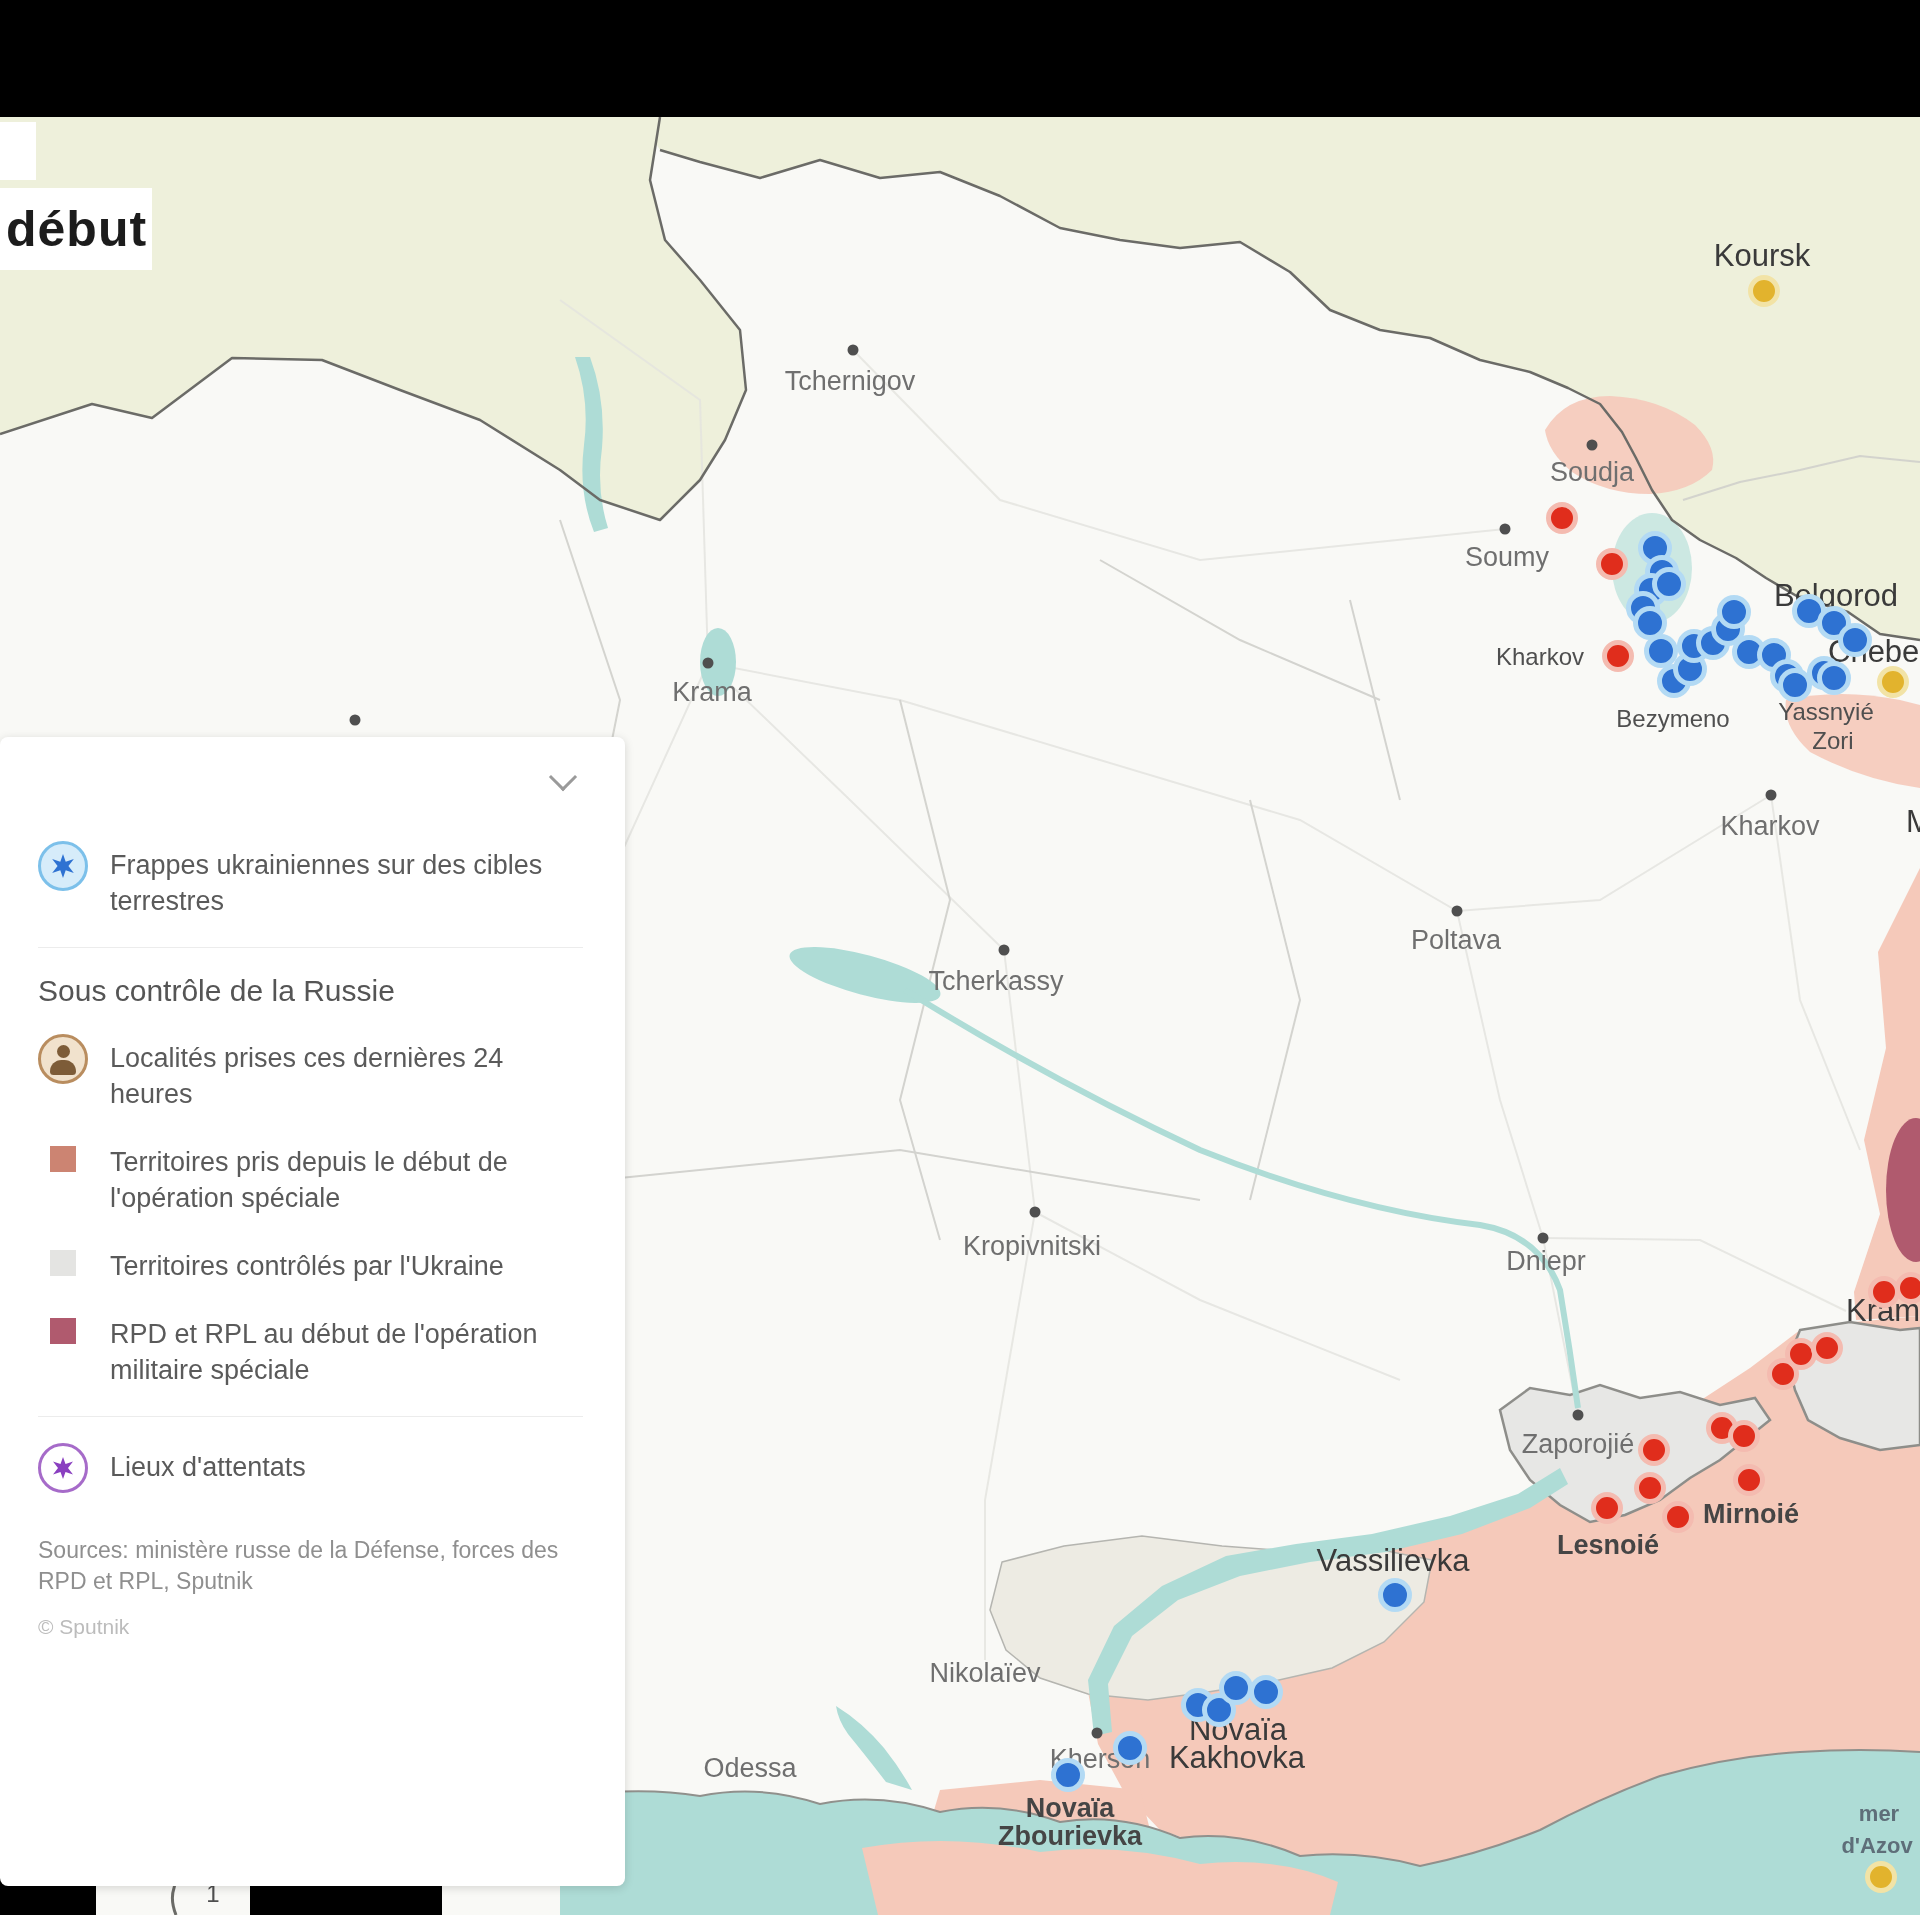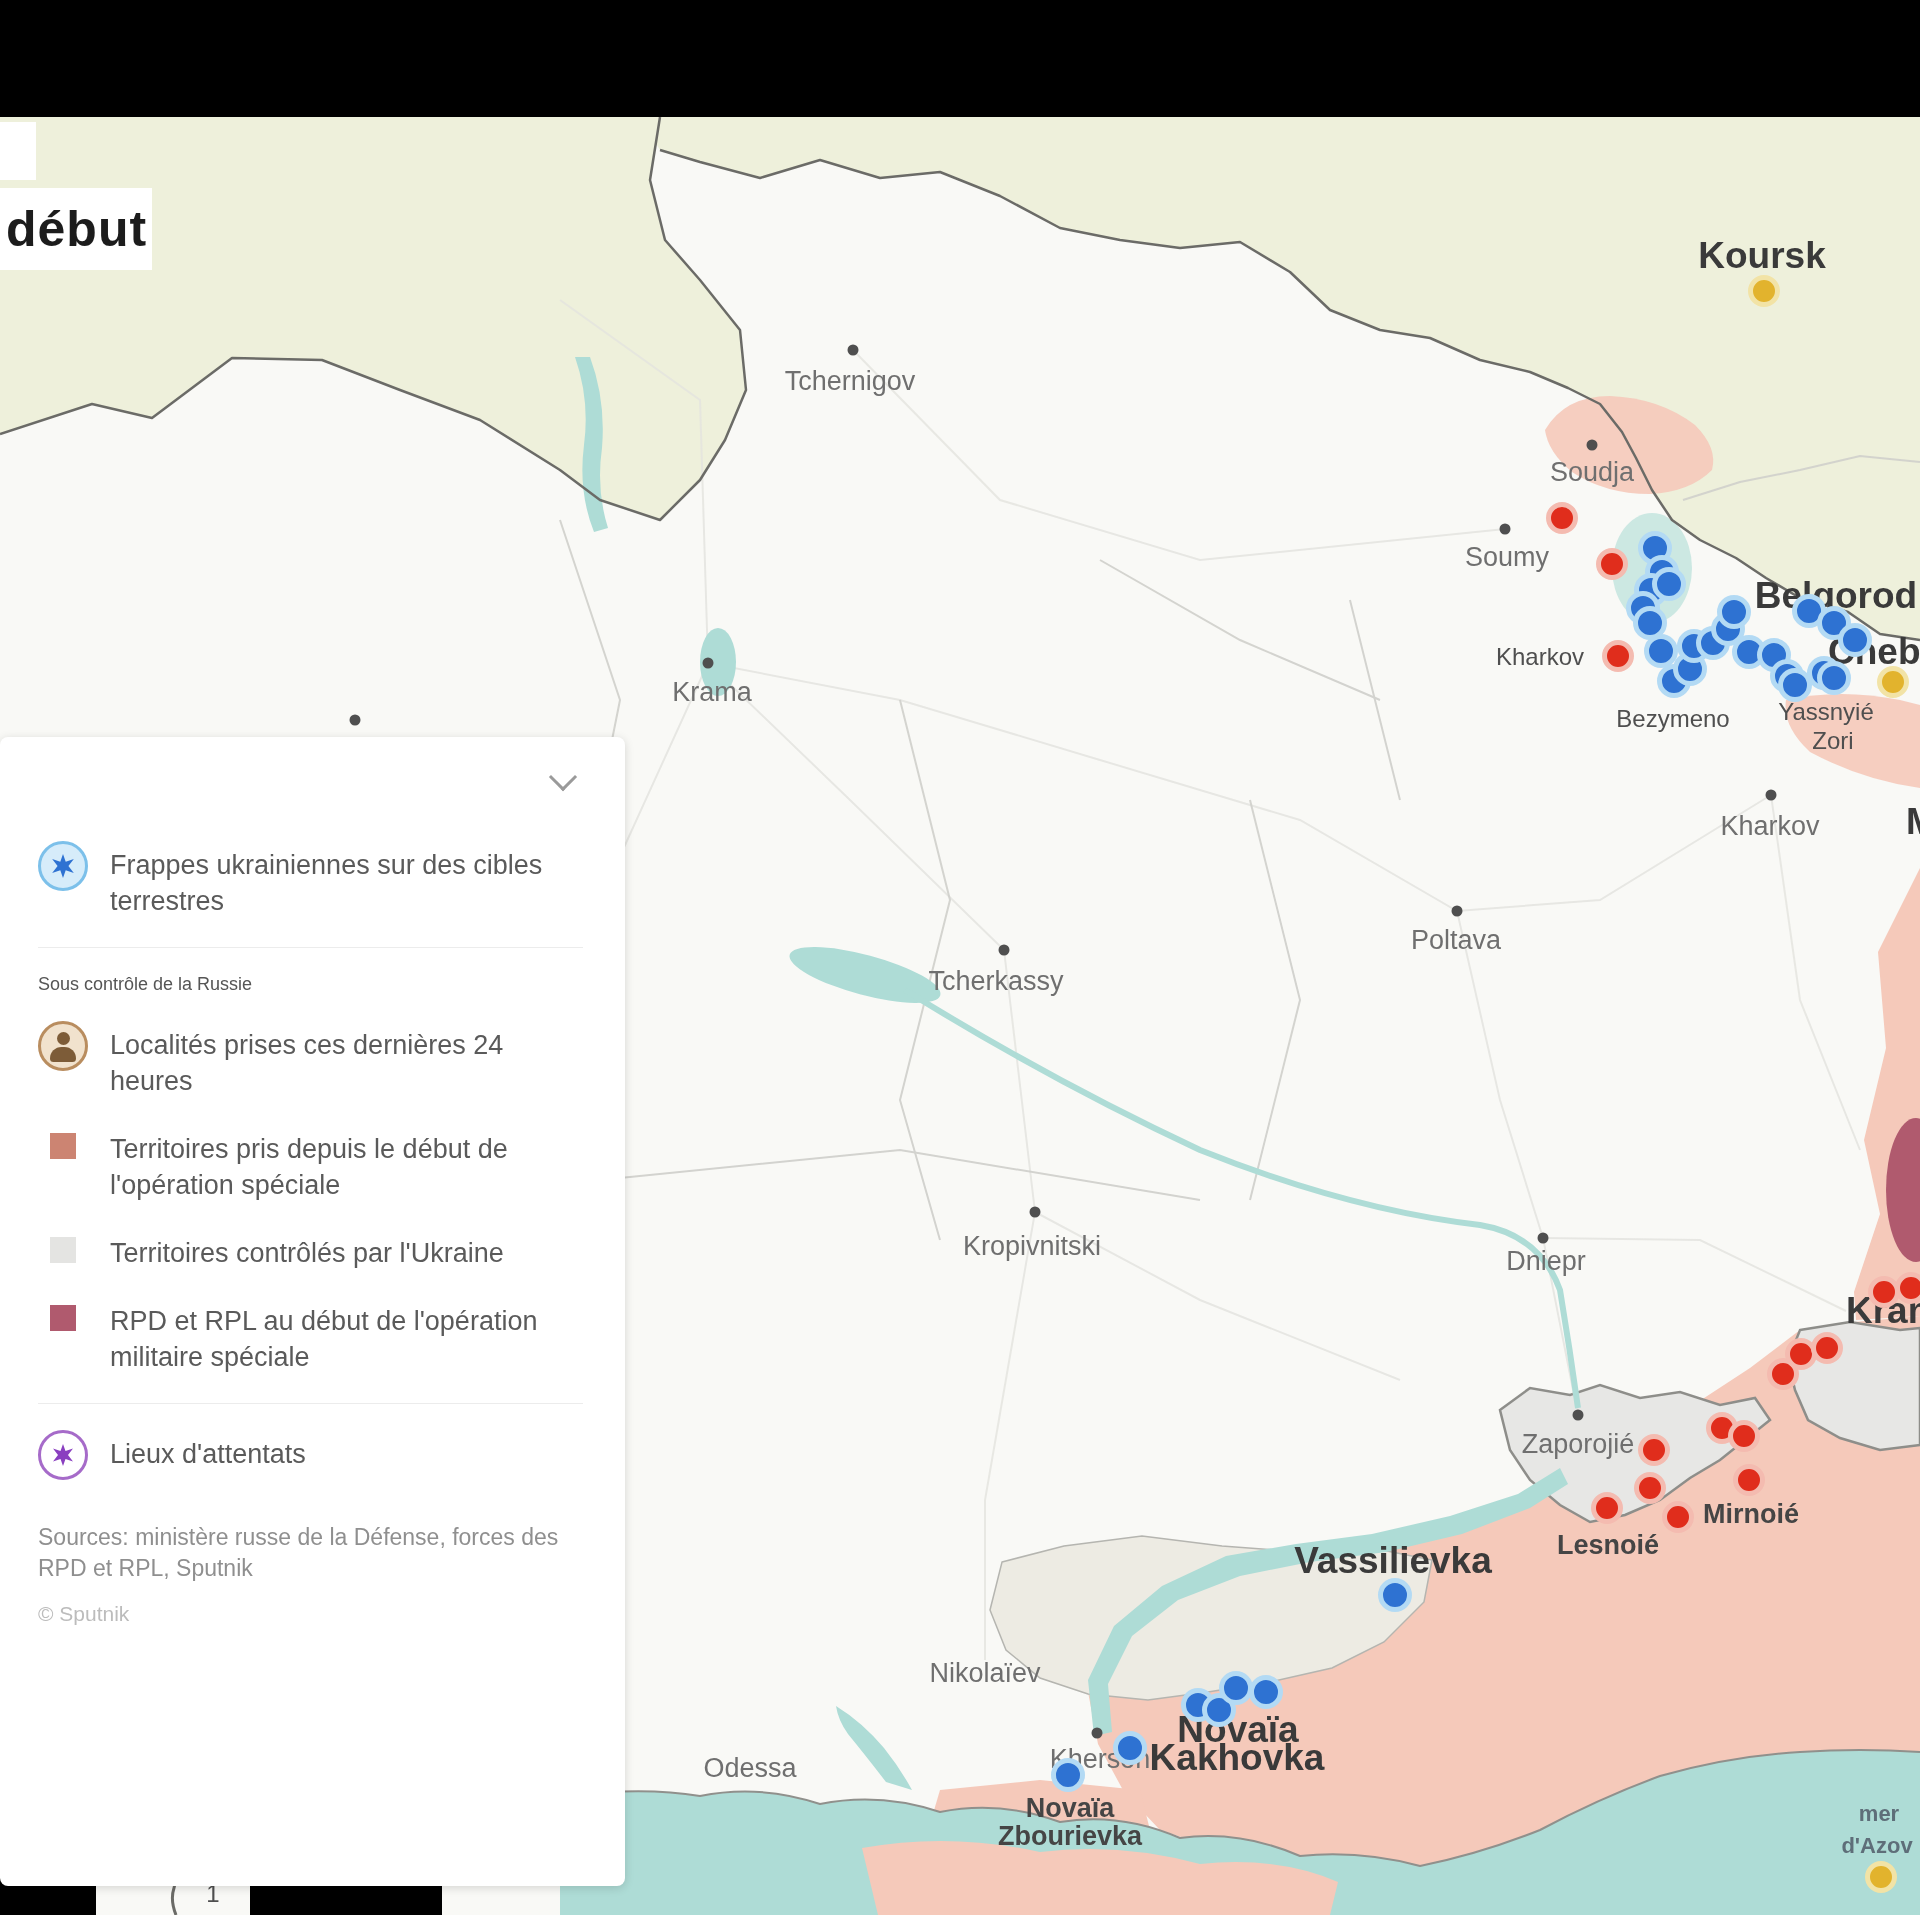--- a/index.html
+++ b/index.html
@@ -15,21 +15,21 @@
   
   .title-chip{position:absolute;left:0;top:188px;width:152px;height:82px;background:#fff;z-index:45;
               display:flex;align-items:center;}
   .title-chip span{font-size:50px;font-weight:bold;color:#1c1c1c;letter-spacing:1px;padding-left:6px;}
   .title-chip2{position:absolute;left:0;top:122px;width:36px;height:58px;background:#fff;z-index:45;}
   
   #label-layer{position:absolute;left:0;top:0;width:1920px;height:1915px;z-index:10;}
   .map-label{position:absolute;transform:translate(-50%,-50%);white-space:nowrap;}
   .map-label.left{transform:translate(0,-50%);}
   .lbl-city{color:#6f6f6f;font-size:27px;}
-  .lbl-city-lg{color:#3a3a3a;font-size:37px;font-weight:700;}
+  .lbl-city-lg{color:#3a3a3a;font-size:31px;font-weight:400;}
   .lbl-town{color:#4f4f4f;font-size:24px;}
   .lbl-town-lg{color:#454545;font-size:27px;font-weight:600;}
   .lbl-sea{color:#5e6e79;font-size:22px;font-weight:600;}
   
   #marker-layer{position:absolute;left:0;top:0;width:1920px;height:1915px;z-index:12;}
   .dot{position:absolute;border-radius:50%;transform:translate(-50%,-50%);box-sizing:border-box;}
   .dot-strike{width:34px;height:34px;background:var(--strike-blue,#2e72d2);border:5px solid var(--strike-halo,#b3daf4);}
   .dot-taken{width:32px;height:32px;background:var(--taken-red,#e02d1c);border:5px solid var(--taken-halo,#f4bbb0);}
   .dot-event{width:32px;height:32px;background:var(--event-yellow,#e2b32d);border:5px solid var(--event-halo,#f2e3a6);}
   .dot-city{width:11px;height:11px;background:#4f4f4f;}
@@ -49,21 +49,21 @@
   .icon-person::before{content:"";position:absolute;left:50%;top:8px;width:13px;height:13px;
                        margin-left:-6.5px;border-radius:50%;background:#7d5c38;}
   .icon-person::after{content:"";position:absolute;left:50%;top:23px;width:26px;height:15px;
                       margin-left:-13px;border-radius:13px 13px 4px 4px;background:#7d5c38;}
   .icon-attack{border:3px solid #a66bc9;background:#fff;}
   .swatch{width:26px;height:26px;margin:8px 34px 0 12px;flex:none;}
   .sw-taken{background:var(--territory-taken-swatch,#cc8472);}
   .sw-ukr{background:#e4e4e2;}
   .sw-rpd{background:var(--rpd-rpl,#b05a6e);}
   .legend-sep{height:1px;background:#ececec;margin-top:28px;}
-  .legend-header{font-size:18px;color:#555;margin-top:26px;}
+  .legend-header{font-size:30px;color:#555;margin-top:26px;}
   .sources{font-size:23px;line-height:31px;color:#8f8f8f;margin-top:42px;}
   .copyright{font-size:21px;color:#bcbcbc;margin-top:18px;}
   svg .nofill{fill:none;}
 </style>
 </head>
 <body>
 
 <div id="stage">
 
   <div id="map">

